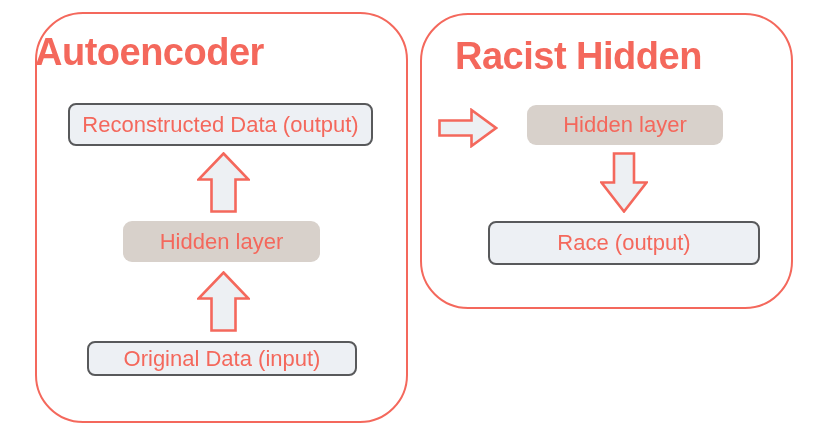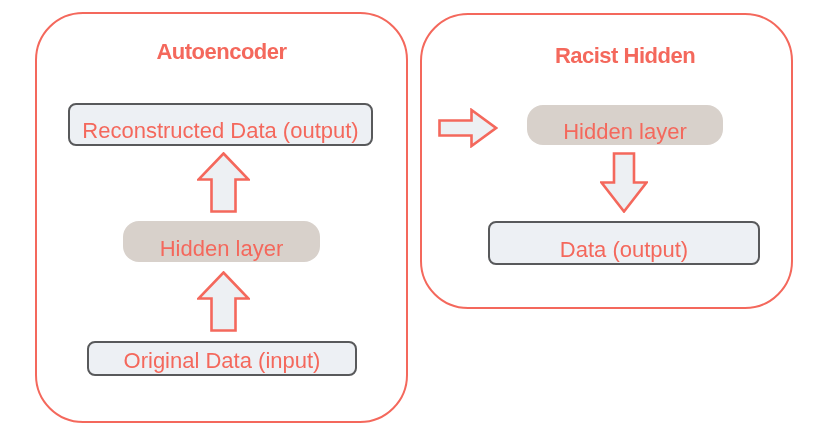--- a/index.html
+++ b/index.html
@@ -14,49 +14,49 @@
     position: absolute;
     border: 2.5px solid var(--accent, #F4685C);
     border-radius: 48px;
     background: var(--background, #FFFFFF);
   }
   #autoencoder-panel { left: 35px; top: 12px; width: 373px; height: 411px; }
   #racist-panel      { left: 420px; top: 13px; width: 373px; height: 296px; }
 
   .panel-title {
     position: absolute;
-    font-size: 22px;
+    font-size: 38px;
     font-weight: bold;
     letter-spacing: -0.5px;
     color: var(--accent, #F4685C);
-    text-align: center;
+    text-align: left;
     line-height: 34px;
     white-space: nowrap;
   }
   #autoencoder-title { left: 35px;  top: 35px; width: 373px; }
   #racist-title      { left: 455px; top: 39px; width: 340px; }
 
   .node {
     position: absolute;
     display: flex;
-    align-items: flex-end;
+    align-items: center;
     justify-content: center;
     font-size: 22px;
     color: var(--accent, #F4685C);
     white-space: nowrap;
   }
   .data-box {
     background: var(--data-box-fill, #EDF0F4);
     border: 2px solid var(--data-box-border, #58595B);
     border-radius: 8px;
   }
   .hidden-box {
     background: var(--hidden-box-fill, #D8D1CB);
     border: none;
-    border-radius: 16px;
+    border-radius: 9px;
   }
   #recon-box    { left: 68px;  top: 103px; width: 305px; height: 43px; }
   #hidden-left  { left: 123px; top: 221px; width: 197px; height: 41px; }
   #orig-box     { left: 87px;  top: 341px; width: 270px; height: 35px; }
   #hidden-right { left: 527px; top: 105px; width: 196px; height: 40px; }
   #race-box     { left: 488px; top: 221px; width: 272px; height: 44px; }
 
   .block-arrow { position: absolute; display: block; }
   #up-arrow-1  { left: 197px; top: 152px; }
   #up-arrow-2  { left: 197px; top: 271px; }
@@ -105,14 +105,14 @@
 
 <div class="node hidden-box" id="hidden-right">
   <span>Hidden layer</span>
 </div>
 
 <svg class="block-arrow" id="down-arrow" width="48" height="61" viewBox="0 0 48 61">
   <polygon points="14,1.5 34,1.5 34,30.5 46.5,30.5 24,59.5 1.5,30.5 14,30.5"></polygon>
 </svg>
 
 <div class="node data-box" id="race-box">
-  <span>Data (output)</span>
+  <span>Race (output)</span>
 </div>
 
 </body></html>

